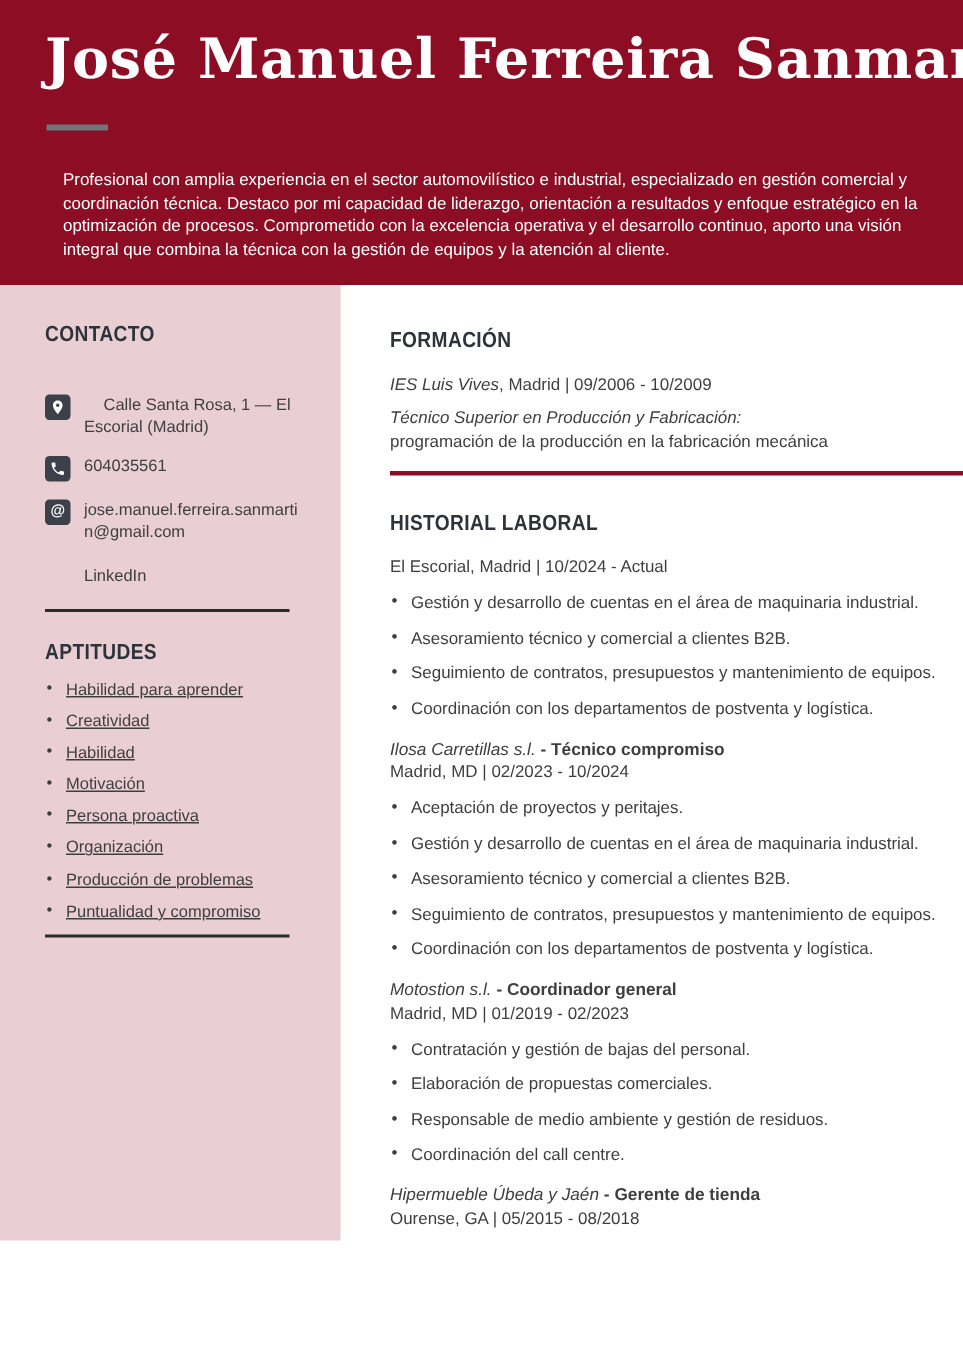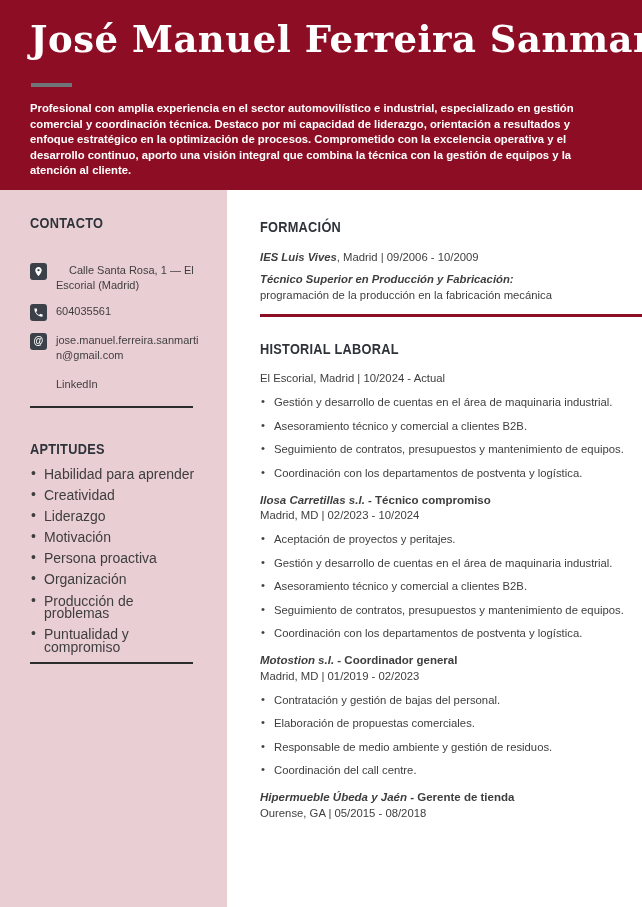--- a/index.html
+++ b/index.html
@@ -10,59 +10,59 @@
   
   .header{position:absolute;top:0;left:0;width:642px;height:190px;background:#8d0e24;}
   .name{
     position:absolute;left:30px;top:16px;margin:0;
     font-family:"DejaVu Serif","Liberation Serif",serif;
     font-weight:700;font-size:37px;line-height:46px;color:#ffffff;letter-spacing:0.5px;
     white-space:nowrap;
   }
   .name-divider{position:absolute;left:31px;top:83px;width:41px;height:4px;background:#70757a;}
   .summary{
-    position:absolute;left:30px;top:101px;width:585px;margin:0;
-    color:#ffffff;font-size:11.3px;font-weight:700;line-height:15.6px;
+    position:absolute;left:30px;top:101px;width:585px;margin:12px;
+    color:#ffffff;font-size:11.3px;font-weight:400;line-height:15.6px;
   }
   
   .sidebar{
-    position:absolute;top:190px;left:0;width:227px;height:717px;background:#e9ced4;
+    position:absolute;top:190px;left:0;width:227px;height:637px;background:#e9ced4;
     padding:24px 28px 0 30px;box-sizing:border-box;
   }
   .sec-heading{
     margin:0;font-size:14.5px;font-weight:700;color:#2e3339;letter-spacing:0.3px;
     display:inline-block;transform:scaleX(0.88);transform-origin:left center;white-space:nowrap;
   }
   .contact-rows{margin-top:31px;}
   .c-row{display:flex;gap:9px;margin-bottom:12px;font-size:11px;line-height:14.5px;color:#3f3e3e;}
   .c-icon{
     width:17px;height:17px;border-radius:3px;background:#3b4049;color:#ffffff;
     display:flex;align-items:center;justify-content:center;flex:0 0 17px;font-size:10px;font-weight:700;
   }
   .c-icon svg{display:block;}
   .c-text{display:block;width:152px;}
   .first-indent{text-indent:13px;}
   .break-all{word-break:break-all;}
   .linkedin-row{margin:16px 0 0 26px;font-size:11px;color:#3f3e3e;}
   .side-rule{border:none;border-top:2px solid #2c2c2c;width:163px;margin:16px 0 0 0;}
-  .skills-block{margin-top:32px;}
+  .skills-block{margin-top:18px;}
   .skills-list{list-style:none;margin:10px 0 0 1px;padding:0;}
   .skills-list li{
     position:relative;padding-left:13px;margin-bottom:8.6px;
-    font-size:14px;line-height:12.5px;color:#3f3e3e;
+    font-size:11px;line-height:12.5px;color:#3f3e3e;text-decoration:underline;
   }
   .skills-list li::before{content:"•";position:absolute;left:0;top:-1px;color:#3f3e3e;}
   
   .main{
     position:absolute;top:190px;left:227px;width:498px;height:717px;
     padding:28px 30px 0 33px;box-sizing:border-box;
   }
   .edu-line1{margin-top:14px;font-size:11.3px;line-height:14px;}
   .edu-line2{margin-top:8px;font-size:11.3px;line-height:15.5px;}
-  .bi{font-weight:700;font-style:italic;}
+  .bi{font-weight:400;font-style:italic;}
   .b{font-weight:700;}
   .red-rule{border:none;border-top:3px solid #8d0e24;width:100%;margin:11px 0 0 0;}
   .work-heading{margin-top:24px;}
   .job{margin-top:13px;}
   .job-title{font-size:11.5px;line-height:14.5px;color:#3f3e3e;}
   .job-meta{font-size:11.3px;line-height:14px;margin-top:1px;color:#3f3e3e;}
   .job ul{list-style:none;margin:10px 0 12px 0;padding:0;}
   .job ul li{
     position:relative;padding-left:14px;margin-bottom:9.5px;
     font-size:11.3px;line-height:14px;color:#3f3e3e;
@@ -110,21 +110,21 @@
 
     <div class="linkedin-row">LinkedIn</div>
 
     <hr class="side-rule">
 
     <div class="skills-block">
       <h2 class="sec-heading">APTITUDES</h2>
       <ul class="skills-list">
           <li>Habilidad para aprender</li>
           <li>Creatividad</li>
-          <li>Liderazgo</li>
+          <li>Habilidad</li>
           <li>Motivación</li>
           <li>Persona proactiva</li>
           <li>Organización</li>
           <li>Producción de problemas</li>
           <li>Puntualidad y compromiso</li>
         </ul>
     </div>
 
     <hr class="side-rule" style="margin-top:8px;">
   </div>

